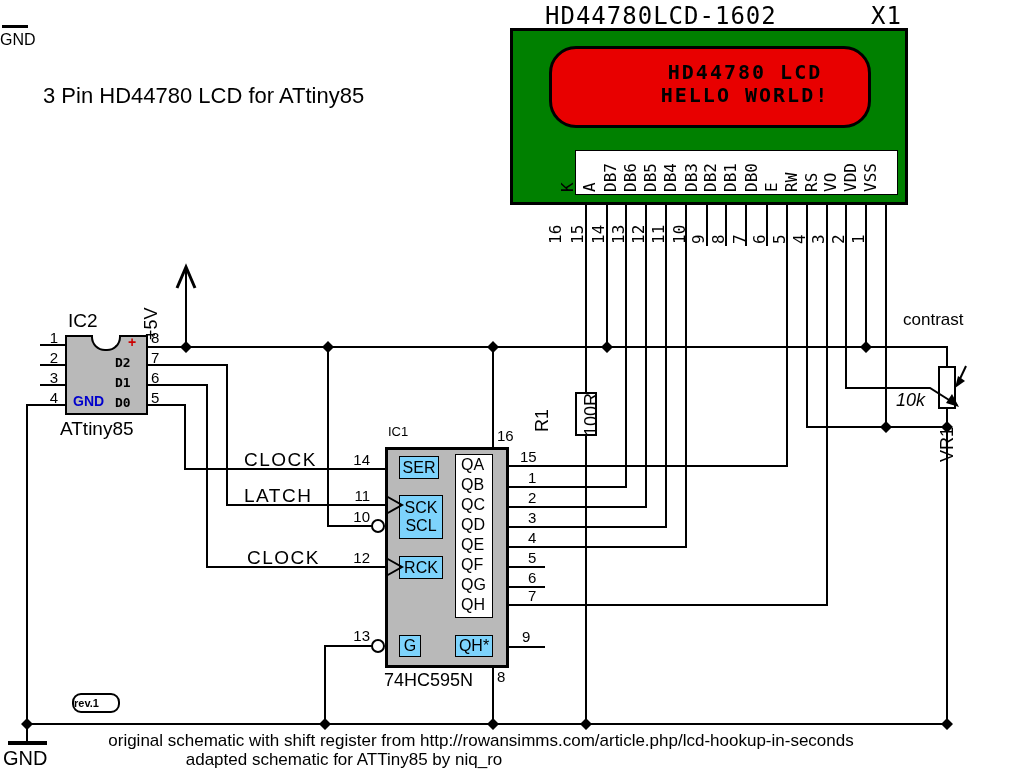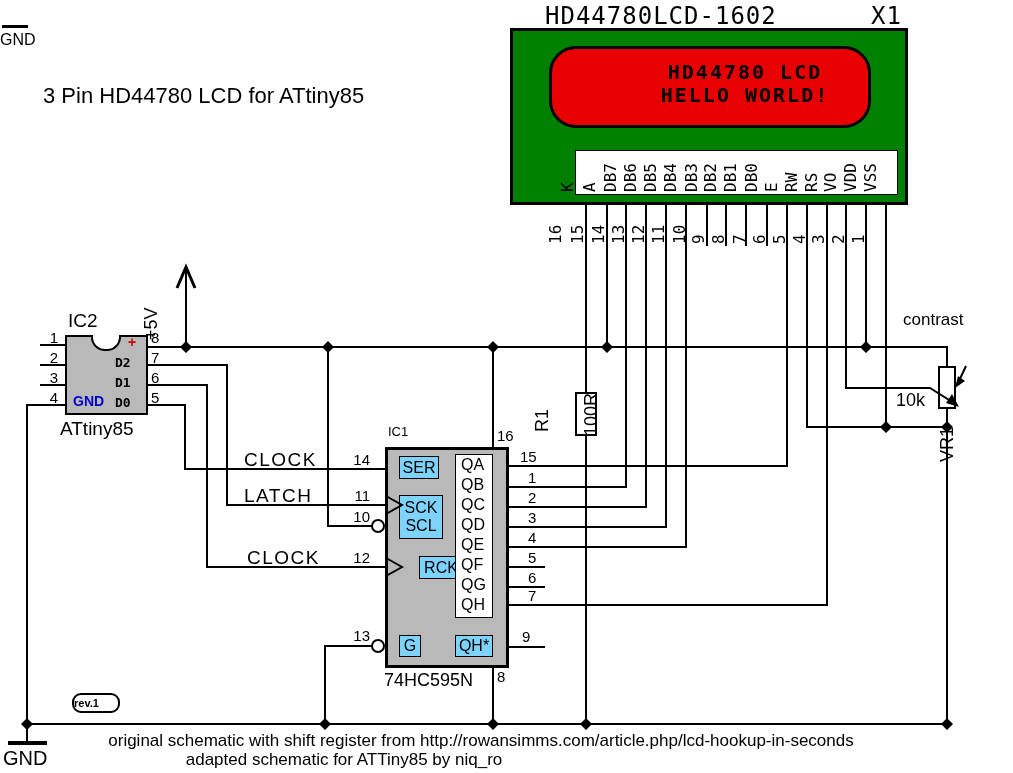--- a/index.html
+++ b/index.html
@@ -169,21 +169,21 @@
   <span class="t num" style="left:497px;top:428px;">16</span>
   <span class="t num" style="left:497px;top:669px;">8</span>
 
   <div class="pinbox" style="left:399px;top:456px;width:38px;height:21px;">
     <span>SER</span>
   </div>
   <div class="pinbox" style="left:399px;top:495px;width:42px;height:42px;flex-direction:column;">
     <span>SCK</span>
     <span>SCL</span>
   </div>
-  <div class="pinbox" style="left:399px;top:556px;width:42px;height:21px;margin-left:20px;">
+  <div class="pinbox" style="left:399px;top:556px;width:42px;height:21px;">
     <span>RCK</span>
   </div>
   <div class="pinbox" style="left:399px;top:635px;width:20px;height:20px;">
     <span>G</span>
   </div>
   <div class="qcol" style="left:455px;top:454px;width:36px;height:162px;">
     <div>QA</div>
     <div>QB</div>
     <div>QC</div>
     <div>QD</div>
@@ -210,21 +210,21 @@
   <span class="t num" style="left:528px;top:570px;">6</span>
   <span class="t num" style="left:528px;top:588px;">7</span>
   <span class="t num" style="left:522px;top:629px;">9</span>
 
   <div id="r1"></div>
   <span class="vts" style="left:551px;top:414px;">R1</span>
   <span class="vts" style="left:600px;top:418px;">100R</span>
 
   <div id="vr1"></div>
   <span class="t" style="left:903px;top:311px;font-size:17px;">contrast</span>
-  <span class="t" style="left:896px;top:391px;font-size:18px;">10k</span>
+  <span class="t" style="left:896px;top:391px;font-size:18px;font-style:italic;">10k</span>
   <span class="vts" style="left:956px;top:444px;">VR1</span>
 
   <div id="rev-badge">
     <span>rev.1</span>
   </div>
 
   <div class="gnd-bar" style="left:8px;top:741px;width:39px;height:4px;"></div>
   <span class="t" style="left:3px;top:747px;font-size:20px;">GND</span>
 
   <div class="t" style="left:20px;top:732px;width:922px;text-align:center;font-size:17px;">original schematic with shift register from http://rowansimms.com/article.php/lcd-hookup-in-seconds</div>

